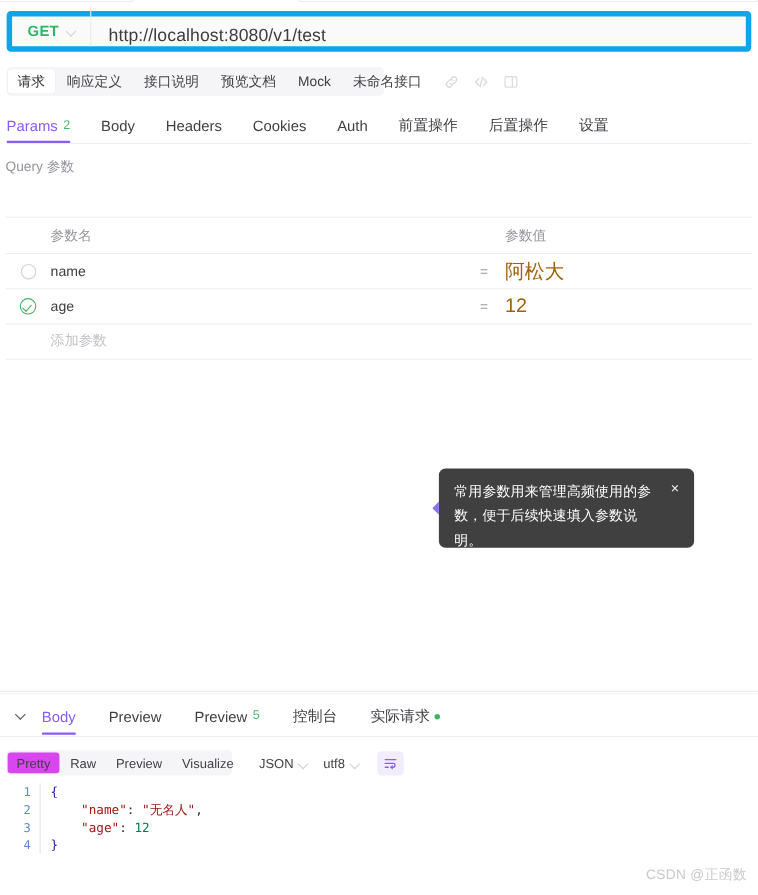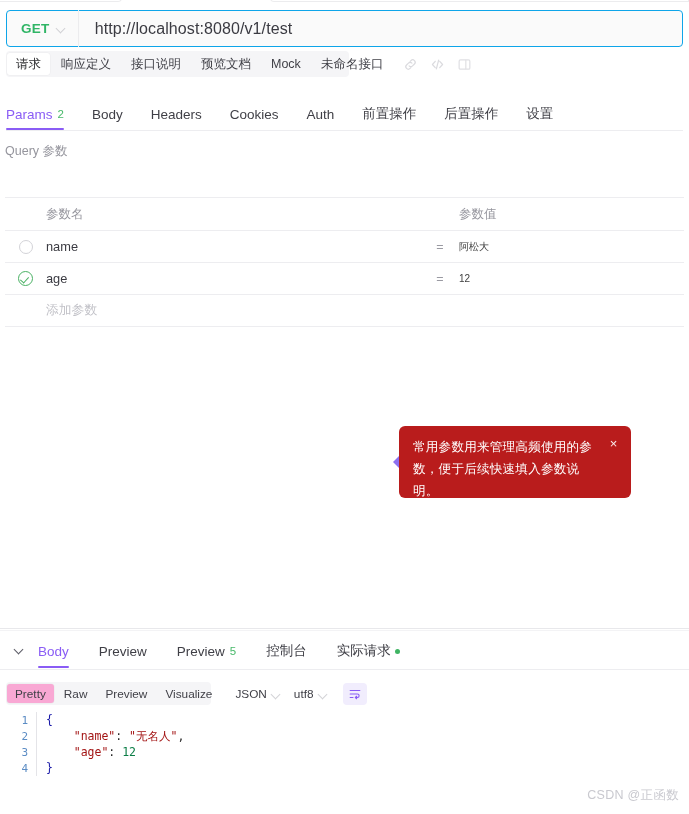--- a/index.html
+++ b/index.html
@@ -21,23 +21,23 @@
   }
   .top-strip .frag-b {
     position: absolute; left: 270px; top: -6px; width: 419px; height: 8px;
     border: 1px solid #ececee; border-top: none;
     border-radius: 0 0 0 4px; background: #fff;
   }
 
   
   .urlbar {
     position: absolute; left: 6px; top: 10px; width: 677px; height: 37px;
-    border: 1px solid #0ea5e9; border-radius: 4px;
+    border: 5px solid #0ea5e9; border-radius: 4px;
     background: #fafafa;
-    display: flex; align-items: center;
+    display: flex; align-items: flex-end;
   }
   .method {
     display: flex; align-items: center; gap: 7px;
     padding: 0 12px 0 14px; height: 100%;
   }
   .method-label {
     font-size: 13.5px; font-weight: bold; color: #30b566; letter-spacing: .3px;
   }
   .chev-sm {
     width: 9px; height: 9px; position: relative; opacity: .65;
@@ -49,21 +49,21 @@
     transform: rotate(45deg);
   }
   .method-sep { width: 1px; height: 37px; background: #ececee; }
   .url-text {
     padding-left: 16px; font-size: 16px; color: #3b3b42;
     font-family: "Liberation Sans", sans-serif; letter-spacing: .1px;
   }
 
   
   .doctabs {
-    position: absolute; left: 6px; top: 51px; height: 26px;
+    position: absolute; left: 6px; top: 61px; height: 26px;
     display: flex; align-items: center;
   }
   .doctabs-bg {
     position: absolute; left: 0; top: 0; height: 26px; width: 343px;
     background: #f5f5f7; border-radius: 4px;
   }
   .doctab {
     position: relative; z-index: 2;
     height: 22px; padding: 0 9px; margin: 0 1px;
     display: flex; align-items: center; justify-content: center;
@@ -122,28 +122,28 @@
     border: 1.4px solid #49b163; position: relative; background: #fff;
   }
   .circ-check::after {
     content: ""; position: absolute; left: 3.4px; top: 2.6px;
     width: 4.2px; height: 7px;
     border-right: 1.5px solid #49b163; border-bottom: 1.5px solid #49b163;
     transform: rotate(42deg);
   }
   .pname { flex: 0 0 383px; font-size: 12.8px; color: #3b3b42; }
   .peq { width: 22px; font-size: 12.5px; color: #9a9aa2; text-align: center; }
-  .pval { flex: 1; font-size: 10px; color: #404040; padding-left: 8px; }
+  .pval { flex: 1; font-size: 18px; color: #a16207; padding-left: 8px; }
   .prow.head .pname, .prow.head .pval { color: #95959d; font-size: 12.5px; }
   .prow.add .pname { color: #c2c2c8; }
 
   
   .tip {
     position: absolute; left: 399px; top: 426px; width: 232px; height: 72px;
-    background: #b91c1c; border-radius: 6px;
+    background: #404040; border-radius: 6px;
     padding: 10px 13px 0 14px;
     color: #ffffff;
   }
   .tip::before {
     content: ""; position: absolute; left: -6px; top: 30px;
     width: 0; height: 0;
     border-top: 6px solid transparent; border-bottom: 6px solid transparent;
     border-right: 6px solid #8d70ef;
   }
   .tip-text {
@@ -207,21 +207,21 @@
   .vseg-bg {
     position: absolute; left: 0; top: 0; width: 205px; height: 23px;
     background: #f5f5f7; border-radius: 4px;
   }
   .vseg {
     position: relative; z-index: 2; height: 19px; padding: 0 8px; margin: 0 1px;
     display: flex; align-items: center; font-size: 11.8px; color: #3f3f46;
     border-radius: 3px; white-space: nowrap;
   }
   .vseg:first-child { margin-left: 2px; }
-  .vseg.sel { background: #f9a8d4; box-shadow: 0 0 0 .5px rgba(0,0,0,.05); }
+  .vseg.sel { background: #d946ef; box-shadow: 0 0 0 .5px rgba(0,0,0,.05); }
   .vdrop {
     position: relative; z-index: 2; display: flex; align-items: center; gap: 5px;
     font-size: 11.8px; color: #3f3f46; margin-left: 14px; white-space: nowrap;
   }
   .vdrop .chev-sm { width: 8px; height: 8px; }
   .wrapbtn {
     position: relative; z-index: 2; margin-left: 16px;
     width: 24px; height: 22px; background: #f1edfd; border-radius: 4px;
     display: flex; align-items: center; justify-content: center;
   }

